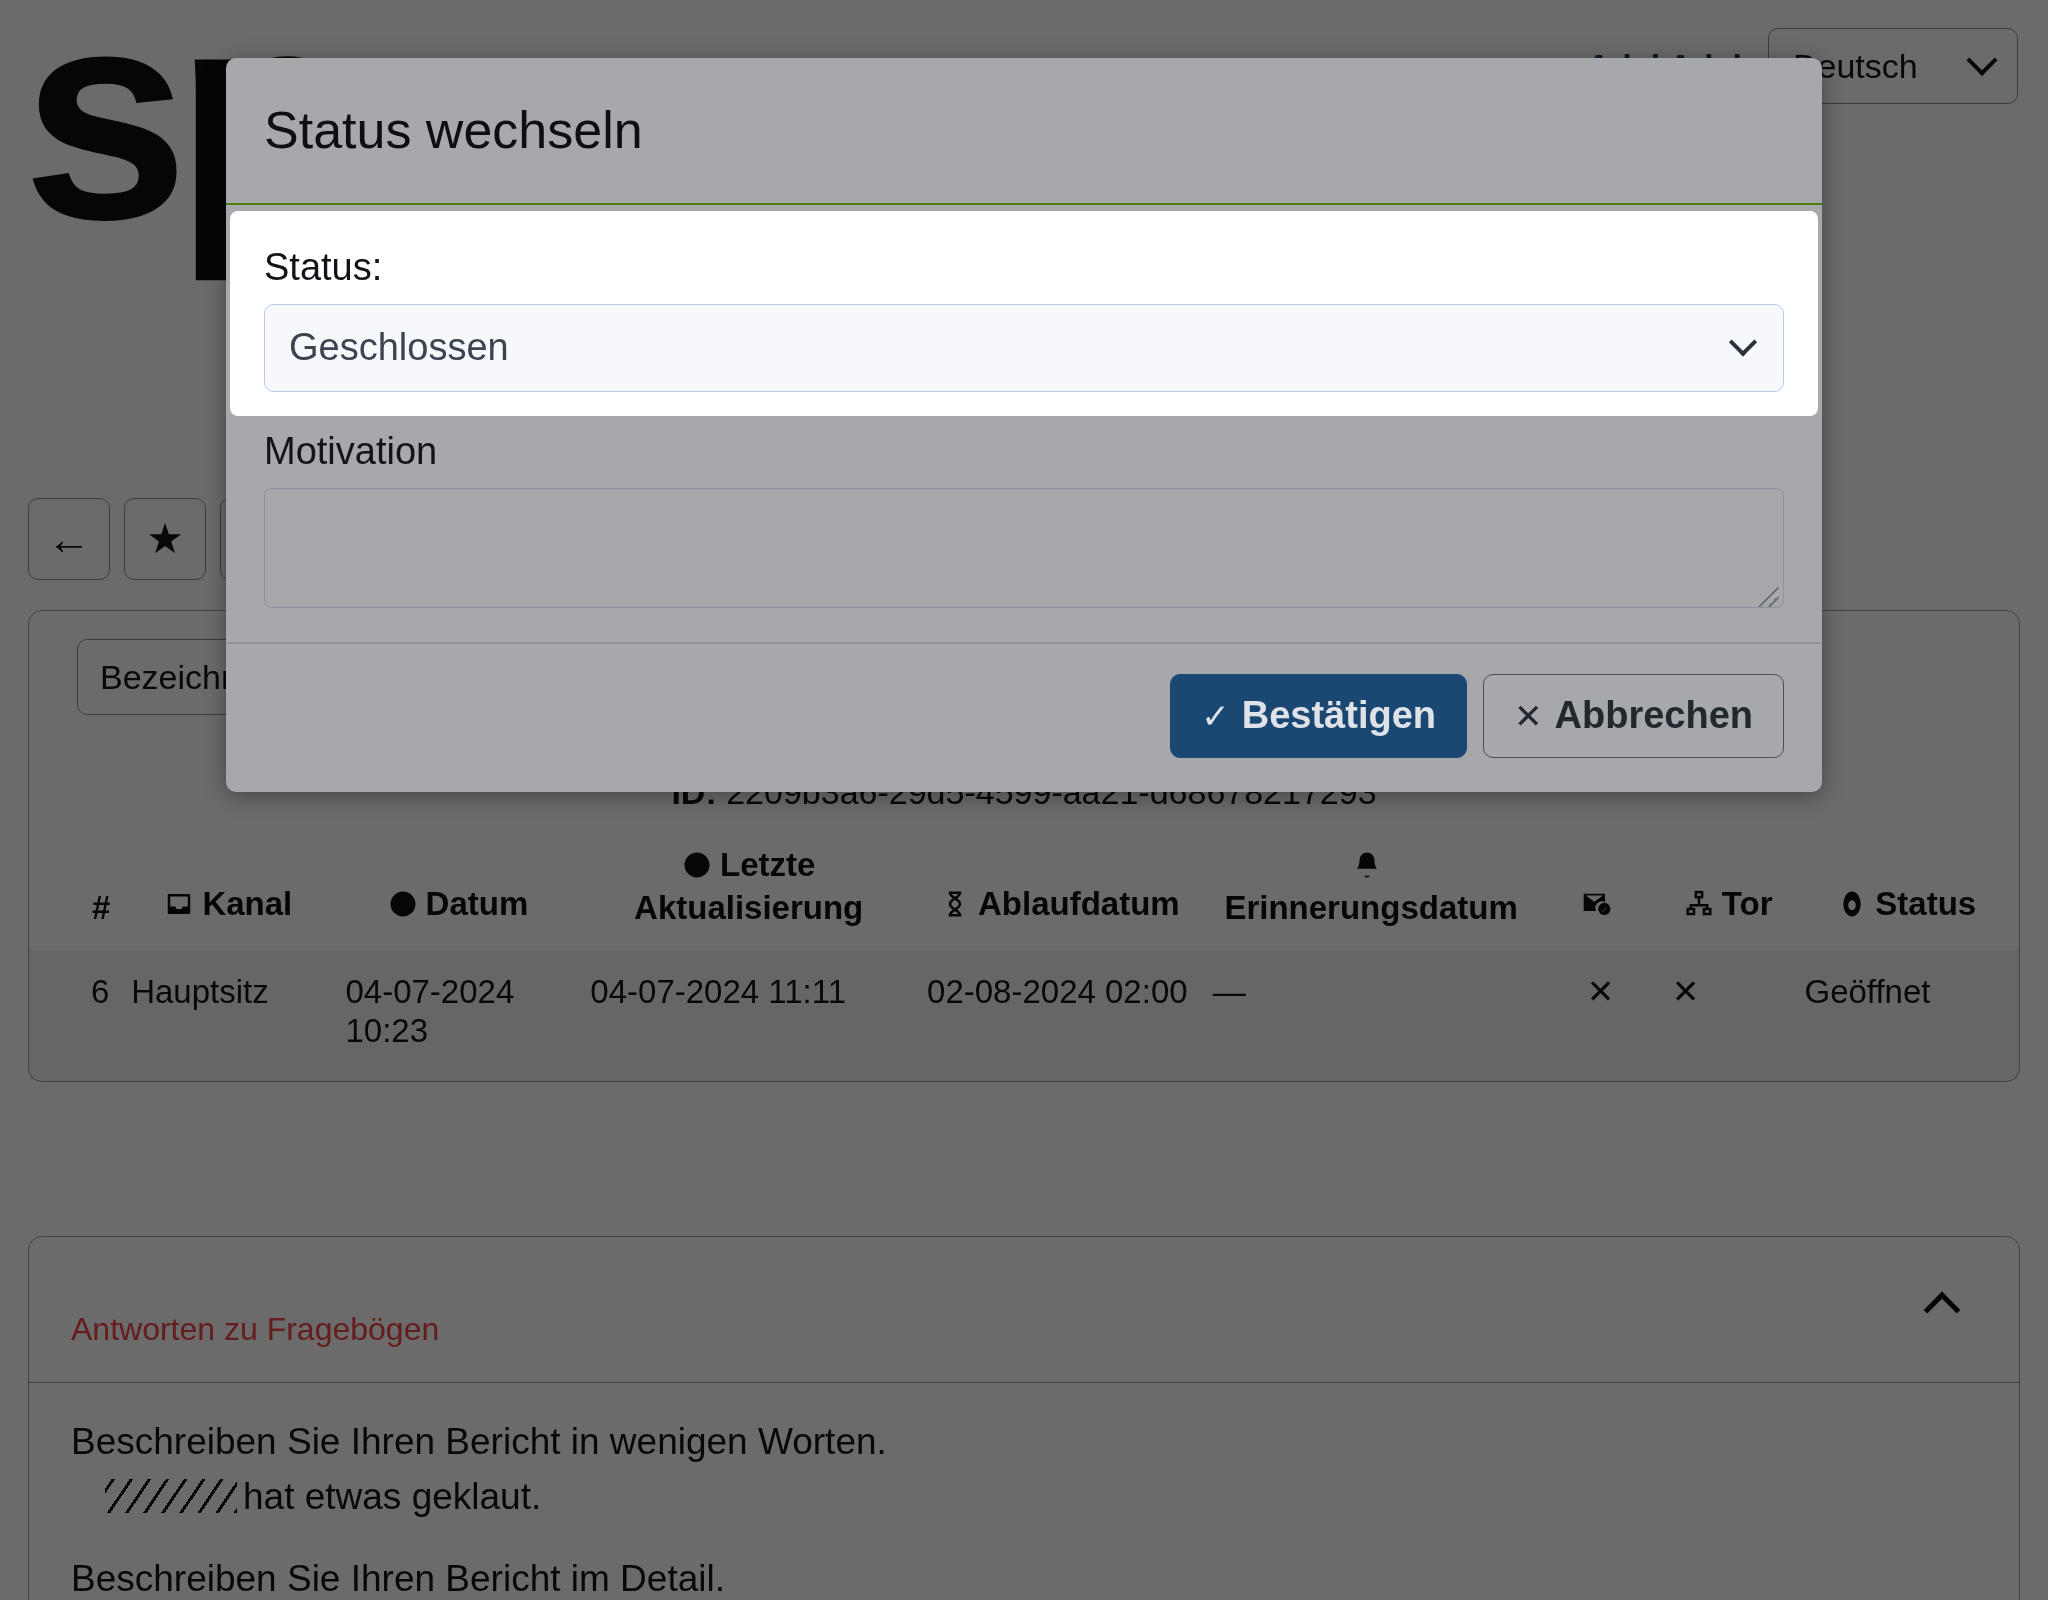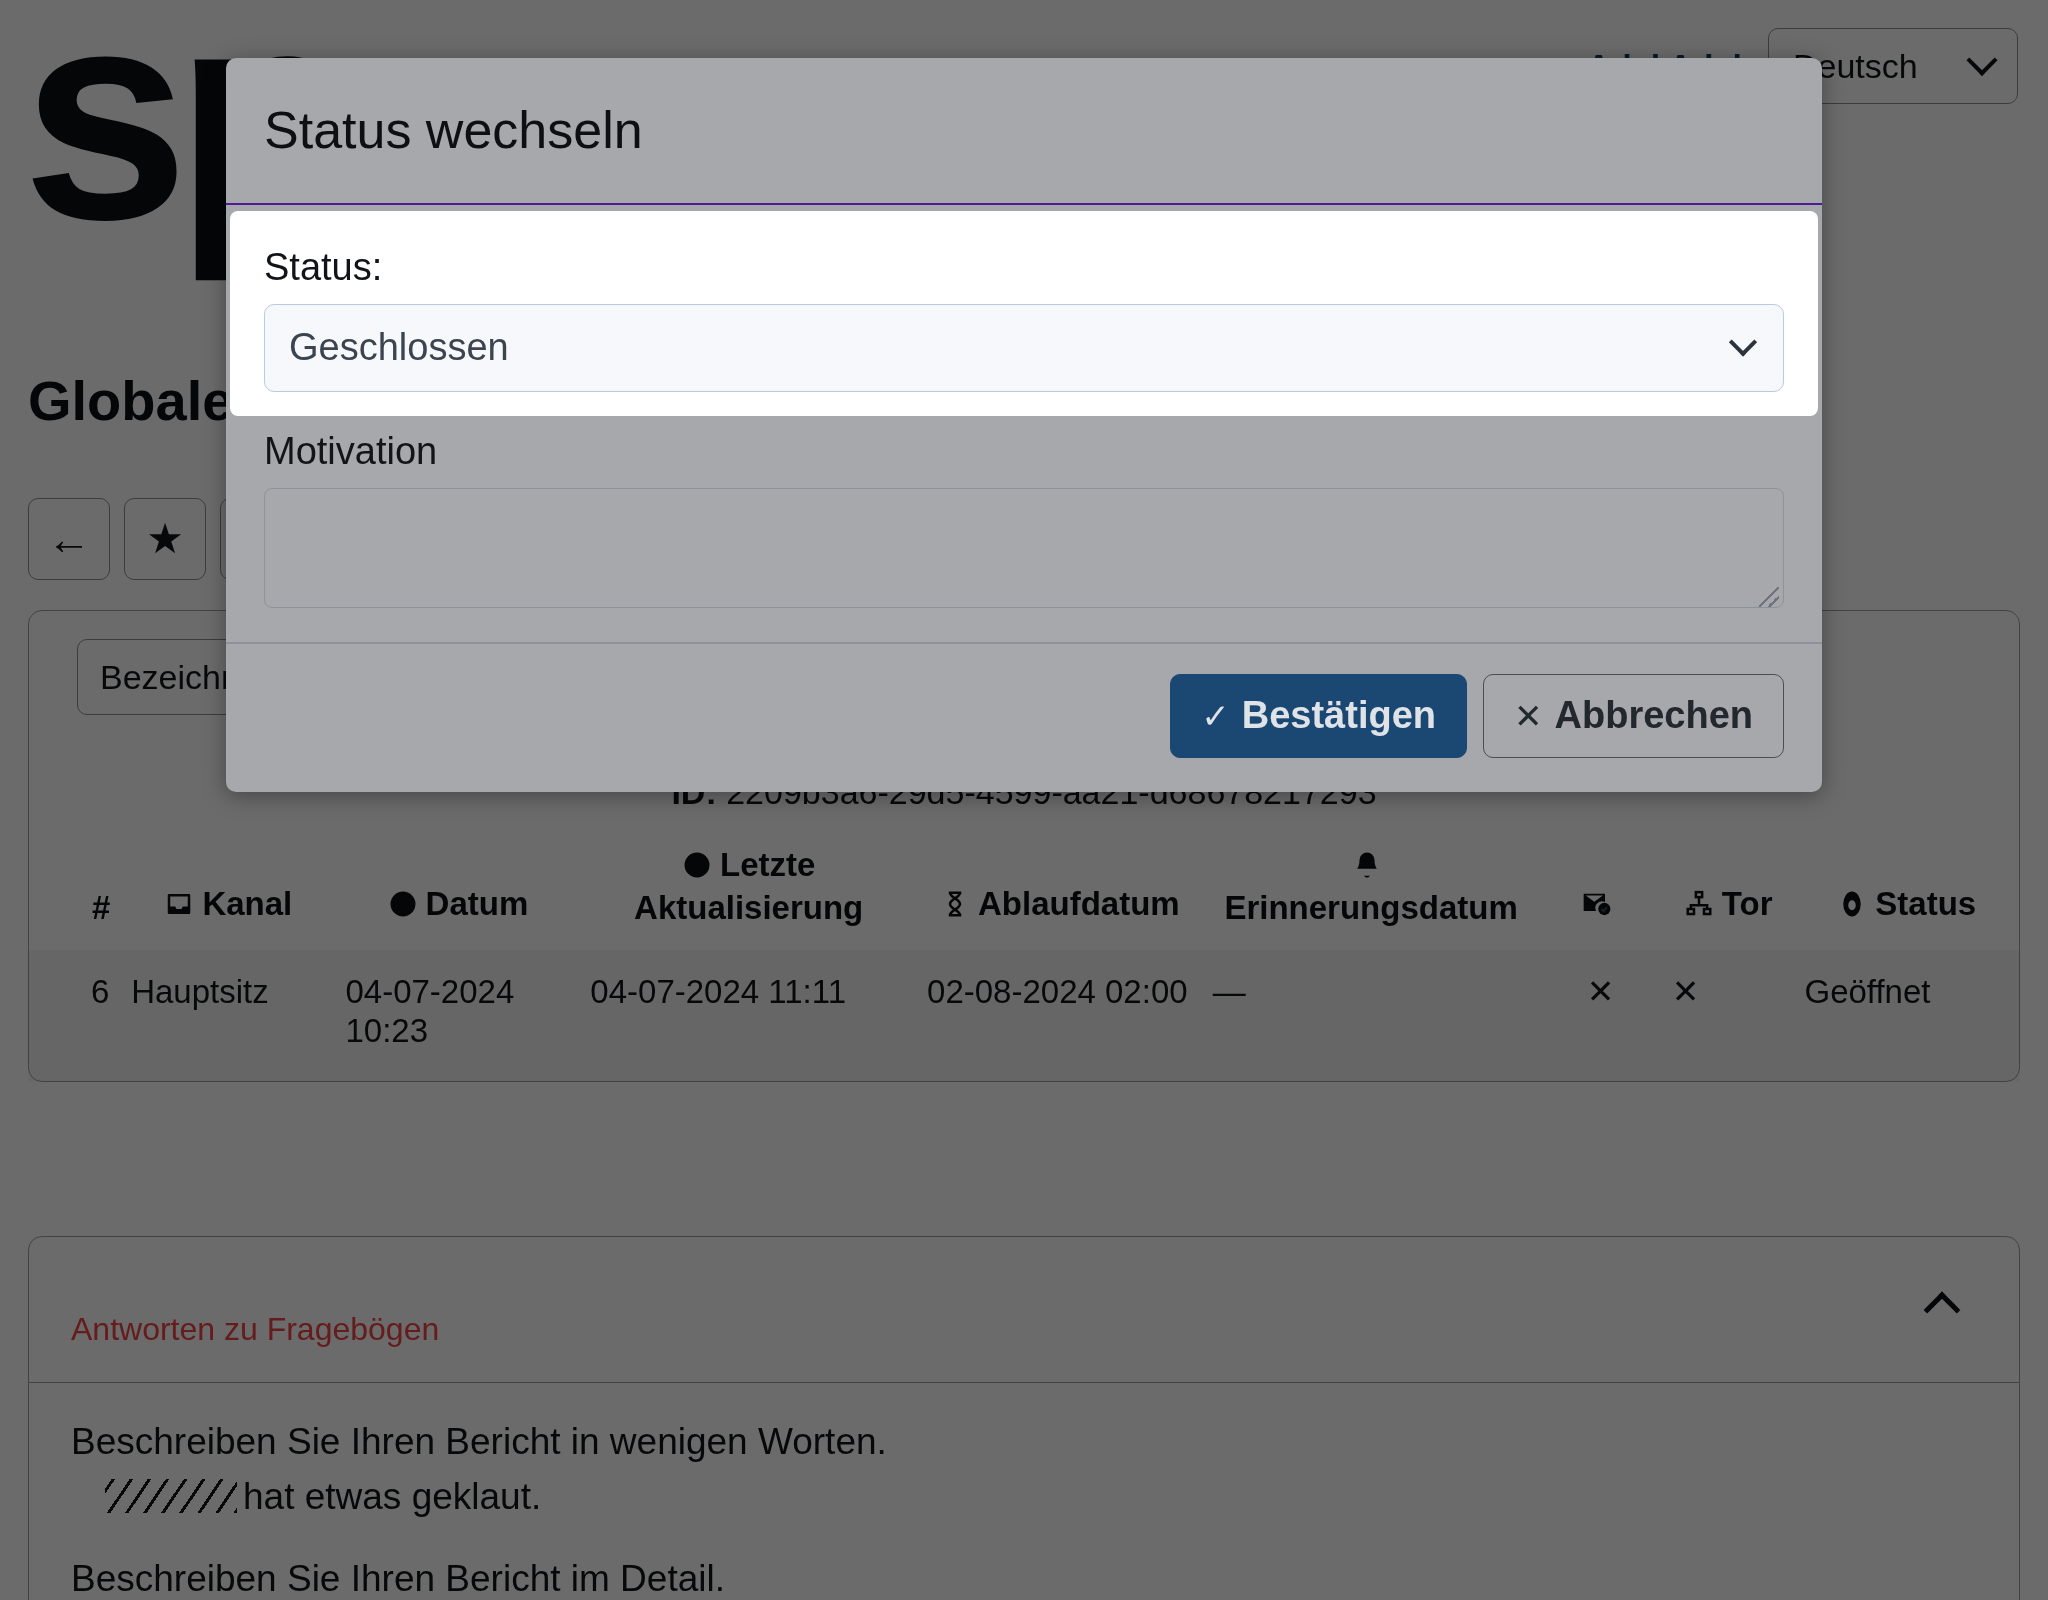--- a/index.html
+++ b/index.html
@@ -237,21 +237,21 @@
     left: 226px; top: 58px;
     width: 1596px;
     background: #a6a8ab;
     border-radius: 10px;
     box-shadow: 0 4px 22px rgba(0,0,0,0.35);
     pointer-events: auto;
     overflow: visible;
   }
   .modal-header {
     padding: 44px 38px 44px 38px;
-    border-bottom: 2px solid #4c1d95;
+    border-bottom: 2px solid #4d7c0f;
   }
   .modal-title {
     font-size: 52px;
     color: #0d0f12;
     font-weight: 400;
     margin: 0;
     line-height: 1.1;
   }
   .modal-body {
     padding: 26px 38px 30px 38px;
@@ -363,21 +363,20 @@
       <div class="user-links">
         <span class="ulink">Adel Adel</span>
       </div>
       <div class="lang-select">
         <span>Deutsch</span>
         <span class="chev-s"></span>
       </div>
     </div>
   </header>
 
-  <h1 class="page-title">Globale</h1>
 
   <div class="toolbar">
     <button class="tool-btn">
       <span class="arrow-left-glyph">←</span>
     </button>
     <button class="tool-btn">
       <span class="star-glyph">★</span>
     </button>
     <button class="tool-btn"></button>
   </div>

